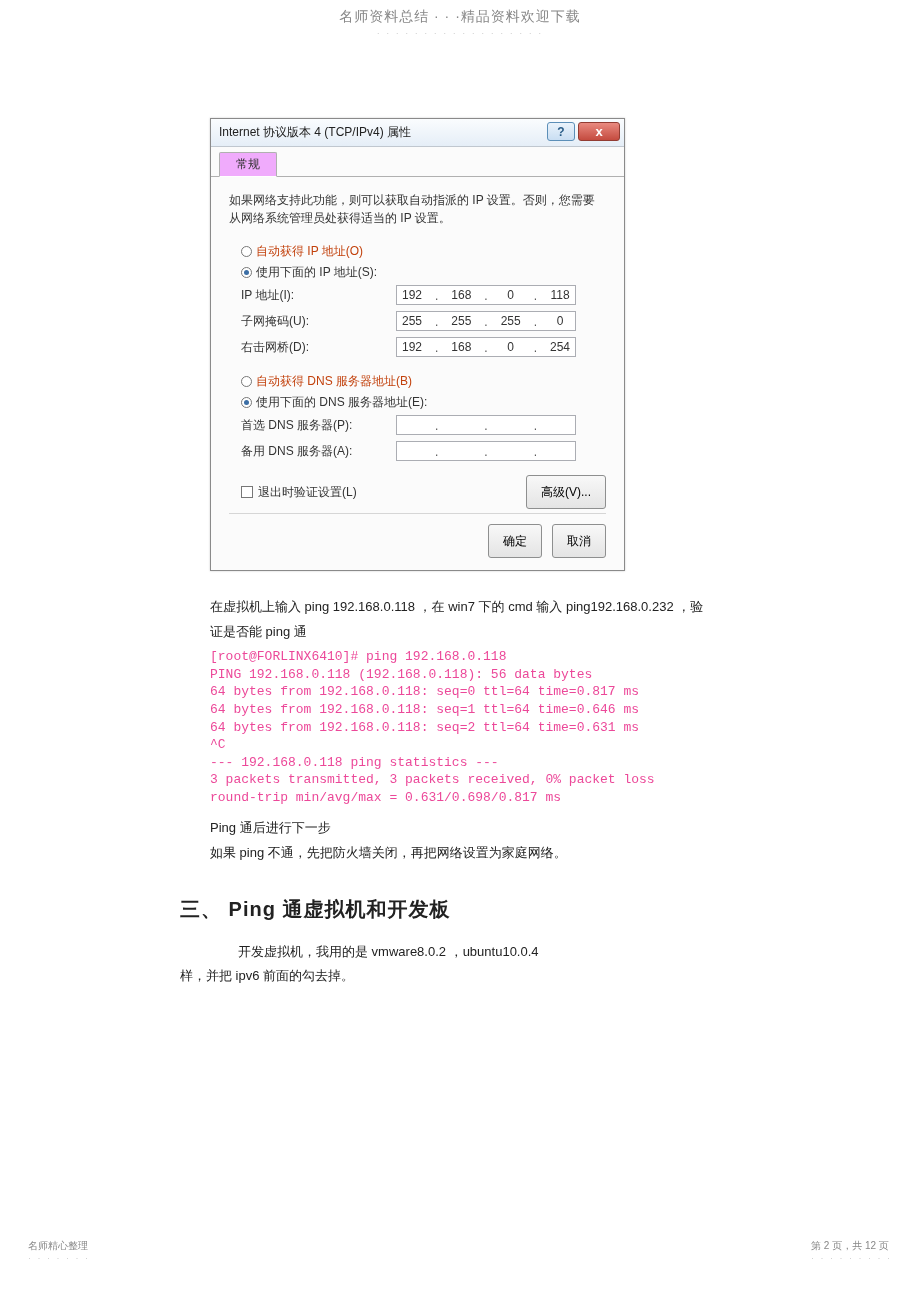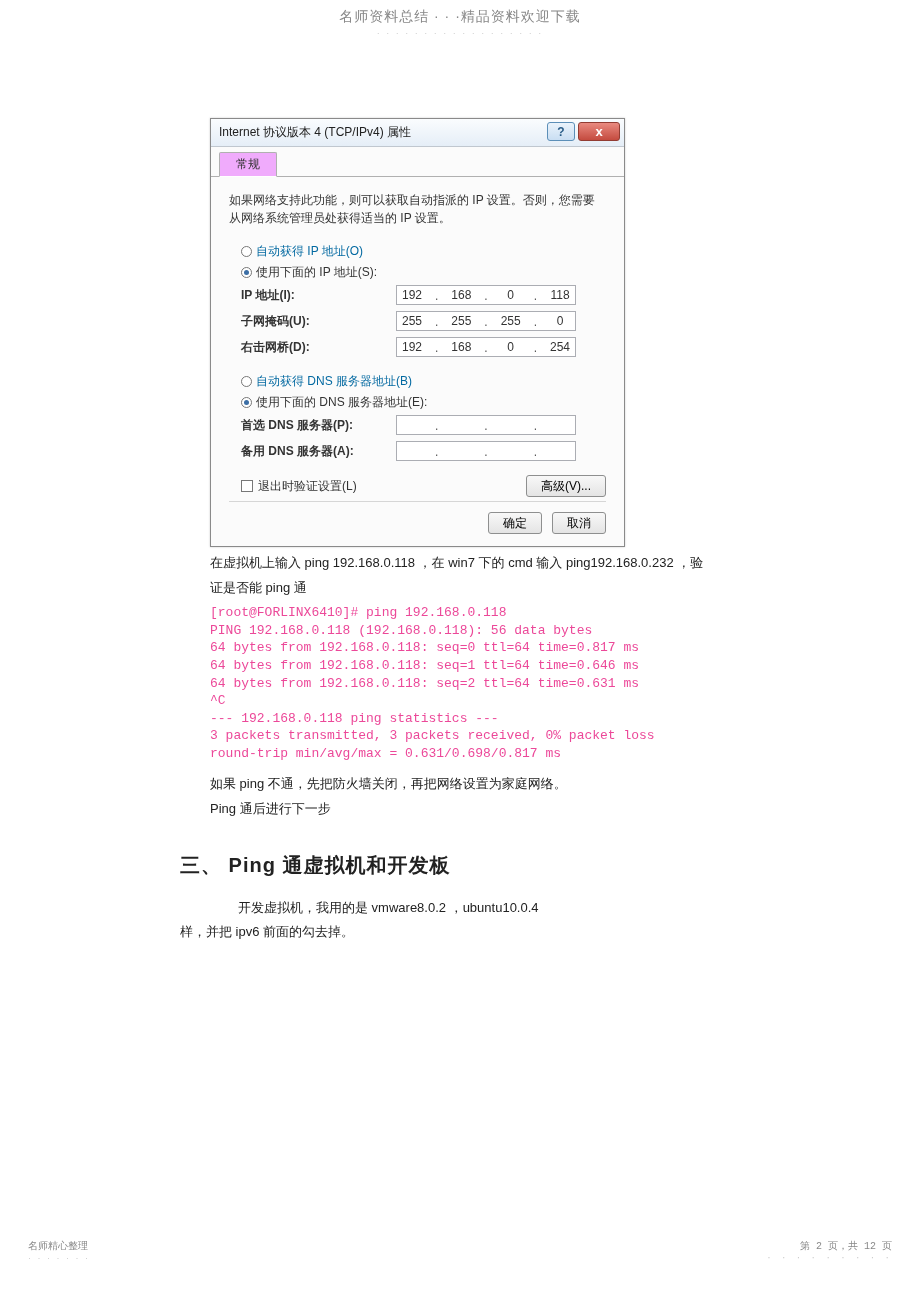--- a/index.html
+++ b/index.html
@@ -99,22 +99,22 @@
     font-size: 12px;
   }
   .intro-text { line-height: 1.5; margin-bottom: 16px; }
   .form-row {
     display: flex;
     align-items: center;
     margin-bottom: 6px;
     padding-left: 12px;
   }
   .radio-row { padding-left: 12px; margin-bottom: 4px; display:flex; align-items:center; gap:4px; }
-  .radio-row.disabled { color: #0369a1; text-align: center; }
-  .form-label { width: 155px; font-weight: bold; }
+  .radio-row.disabled { color: #c2410c; text-align: center; }
+  .form-label { width: 155px; }
   .ip-input {
     display: flex;
     gap: 8px;
     background: #fff;
     border: 1px solid #abadb3;
     height: 20px;
     width: 180px;
   }
   .ip-oct {
     flex: 1;
@@ -127,21 +127,21 @@
   .ip-dot {
     line-height: 16px;
     color: #555;
     align-self: flex-end;
     padding-bottom: 0;
   }
   .checkbox-row { display:flex; align-items:center; gap:5px; padding-left:12px; }
   .adv-btn, .ok-btn, .cancel-btn {
     border: 1px solid #8e8f8f;
     background: linear-gradient(#f8f8f8,#e4e4e4);
-    height: 22px;
+    height: 34px;
     font-size: 12px;
     padding: 0 14px;
     border-radius: 3px;
   }
   .buttons-row {
     border-top: 1px solid #d6d6d6;
     padding-top: 10px;
     display: flex;
     justify-content: flex-end;
     gap: 10px;
@@ -162,21 +162,21 @@
   }
   .radio.selected::after {
     content:""; width:5px; height:5px; border-radius:50%;
     background:#3b6ea5;
   }
   .checkbox {
     width: 12px; height: 12px; border: 1px solid #777;
     background: #fff; display:inline-block; flex-shrink:0;
   }
   .body-text {
-    margin-top: 4px;
+    margin-top: 24px;
     font-size: 13px;
     line-height: 1.9;
     color: #222;
   }
   .terminal {
     font-family: "Courier New", monospace;
     font-size: 13px;
     color: #ec4899;
     white-space: pre;
     line-height: 1.35;
@@ -327,33 +327,33 @@
     <div>证是否能  ping 通</div>
     <div class="terminal">[root@FORLINX6410]# ping 192.168.0.118
 PING 192.168.0.118 (192.168.0.118): 56 data bytes
 64 bytes from 192.168.0.118: seq=0 ttl=64 time=0.817 ms
 64 bytes from 192.168.0.118: seq=1 ttl=64 time=0.646 ms
 64 bytes from 192.168.0.118: seq=2 ttl=64 time=0.631 ms
 ^C
 --- 192.168.0.118 ping statistics ---
 3 packets transmitted, 3 packets received, 0% packet loss
 round-trip min/avg/max = 0.631/0.698/0.817 ms</div>
+    <div>Ping 通后进行下一步</div>
     <div>如果  ping 不通，先把防火墙关闭，再把网络设置为家庭网络。</div>
-    <div>Ping 通后进行下一步</div>
 
     <div class="section-heading">三、   Ping 通虚拟机和开发板</div>
 
     <div style="padding-left:28px;">开发虚拟机，我用的是    vmware8.0.2 ，ubuntu10.0.4</div>
     <div style="margin-left:-30px;">样，并把  ipv6 前面的勾去掉。</div>
   </div>
 
 </div>
 
 <div class="footer">
   <div>
     <div>名师精心整理</div>
     <div class="footer-dots">· · · · · · ·</div>
   </div>
-  <div style="text-align:right;font-family:Liberation Mono, monospace;">
+  <div style="">
     <div>第 2 页，共 12 页</div>
     <div class="footer-dots">· · · · · · · · ·</div>
   </div>
 </div>
 
 </body></html>

